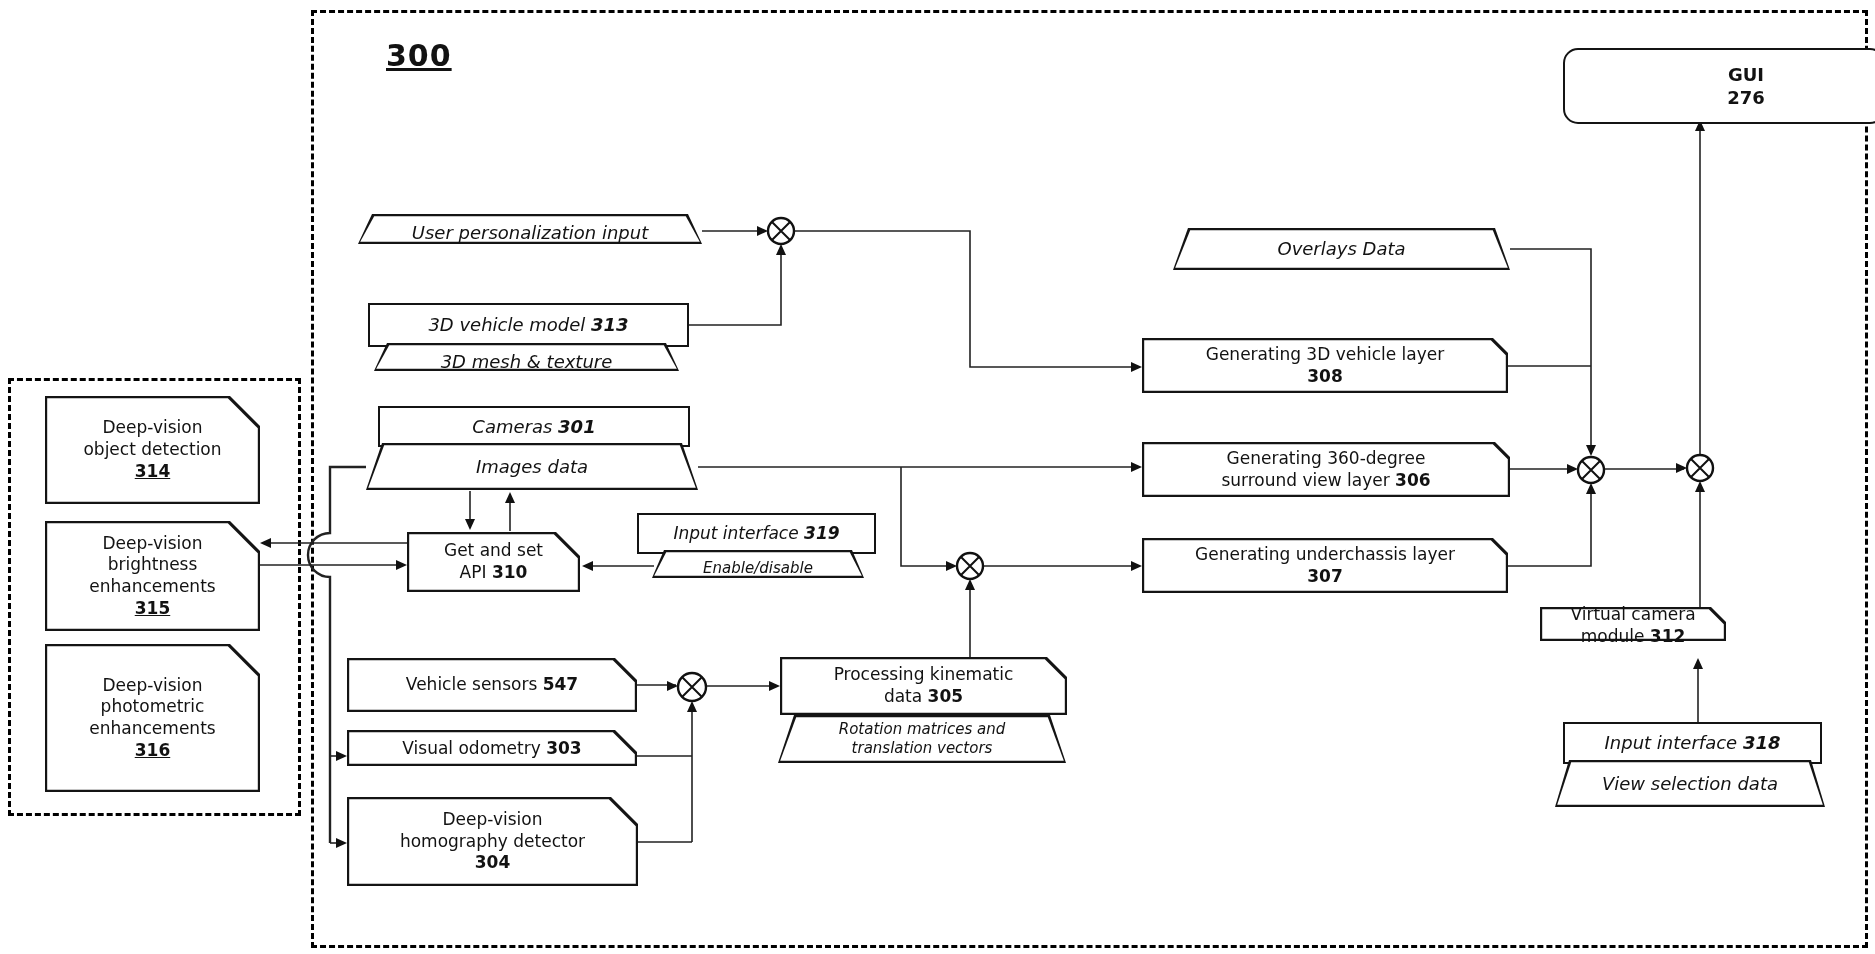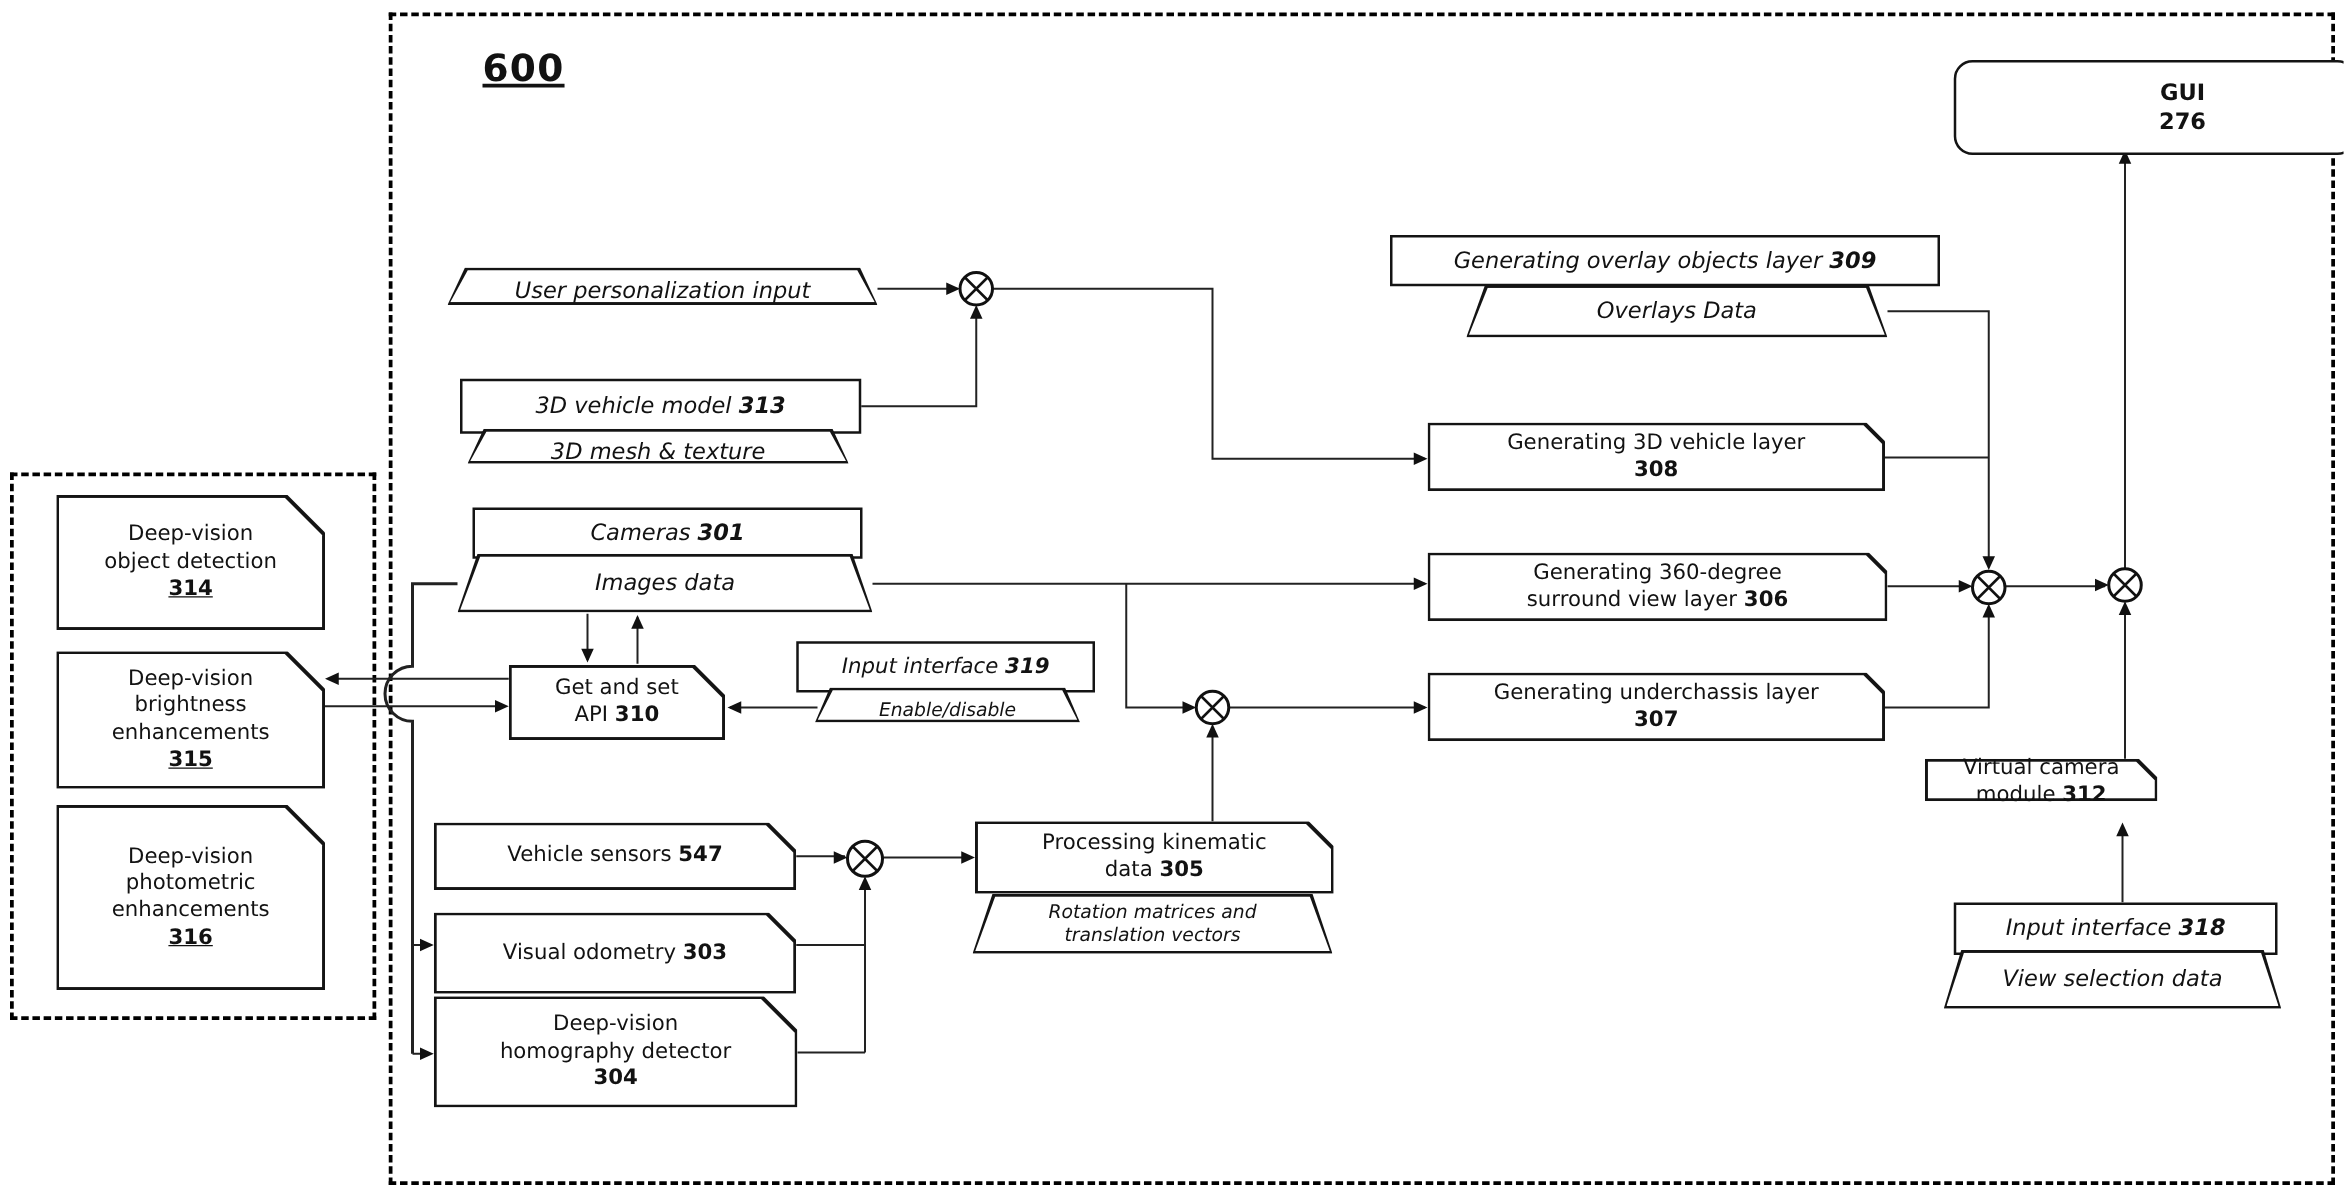--- a/index.html
+++ b/index.html
@@ -108,21 +108,21 @@
         <circle cx="1591" cy="470" r="13" fill="#fff" stroke="#111" stroke-width="2.4"></circle>
         <path d="M1582 461 L1600 479 M1582 479 L1600 461" stroke="#111" stroke-width="2"></path>
       </g>
       <g>
         <circle cx="1700" cy="468" r="13" fill="#fff" stroke="#111" stroke-width="2.4"></circle>
         <path d="M1691 459 L1709 477 M1691 477 L1709 459" stroke="#111" stroke-width="2"></path>
       </g>
     </g>
   </svg>
 
-  <div class="fig-label" style="left:386px;top:38px;">600</div>
+  <div class="fig-label" style="left:386px;top:38px;">300</div>
 
   <div class="node shape notch" style="left:45px;top:396px;width:215px;height:108px;--n:30px">
     <i class="bg"></i>
       <i class="fg"></i>
     <div class="txt">
         <span>
       <span>Deep-vision</span><br>
       <span>object detection</span><br>
       <b class="u">314</b></span>
     </div>
@@ -196,21 +196,21 @@
   </div>
 
   <div class="node shape notch" style="left:347px;top:658px;width:290px;height:54px;--n:22px">
     <i class="bg"></i>
       <i class="fg"></i>
     <div class="txt">
         <span><span>Vehicle sensors</span> <b>547</b></span>
       </div>
   </div>
 
-  <div class="node shape notch" style="left:347px;top:730px;width:290px;height:65px;--n:22px">
+  <div class="node shape notch" style="left:347px;top:730px;width:290px;height:36px;--n:22px">
     <i class="bg"></i>
       <i class="fg"></i>
     <div class="txt">
         <span><span>Visual odometry</span> <b>303</b></span>
       </div>
   </div>
 
   <div class="node shape notch" style="left:347px;top:797px;width:291px;height:89px;--n:27px">
     <i class="bg"></i>
       <i class="fg"></i>
@@ -234,23 +234,20 @@
   <div class="node shape trap sm" style="left:778px;top:715px;width:288px;height:48px;--s:16px">
     <i class="bg"></i>
       <i class="fg"></i>
     <div class="txt it">
         <span>
       <span>Rotation matrices and</span><br>
       <span>translation vectors</span></span>
     </div>
   </div>
 
-  <div class="node rectbox md" style="left:1112px;top:188px;width:436px;height:37px">
-    <span class="it"><span>Generating overlay objects layer</span> <b>309</b></span>
-  </div>
   <div class="node shape trap md" style="left:1173px;top:228px;width:337px;height:42px;--s:15px">
     <i class="bg"></i>
       <i class="fg"></i>
     <div class="txt it">Overlays Data</div>
   </div>
 
   <div class="node shape notch" style="left:1142px;top:338px;width:366px;height:55px;--n:15px">
     <i class="bg"></i>
       <i class="fg"></i>
     <div class="txt">

